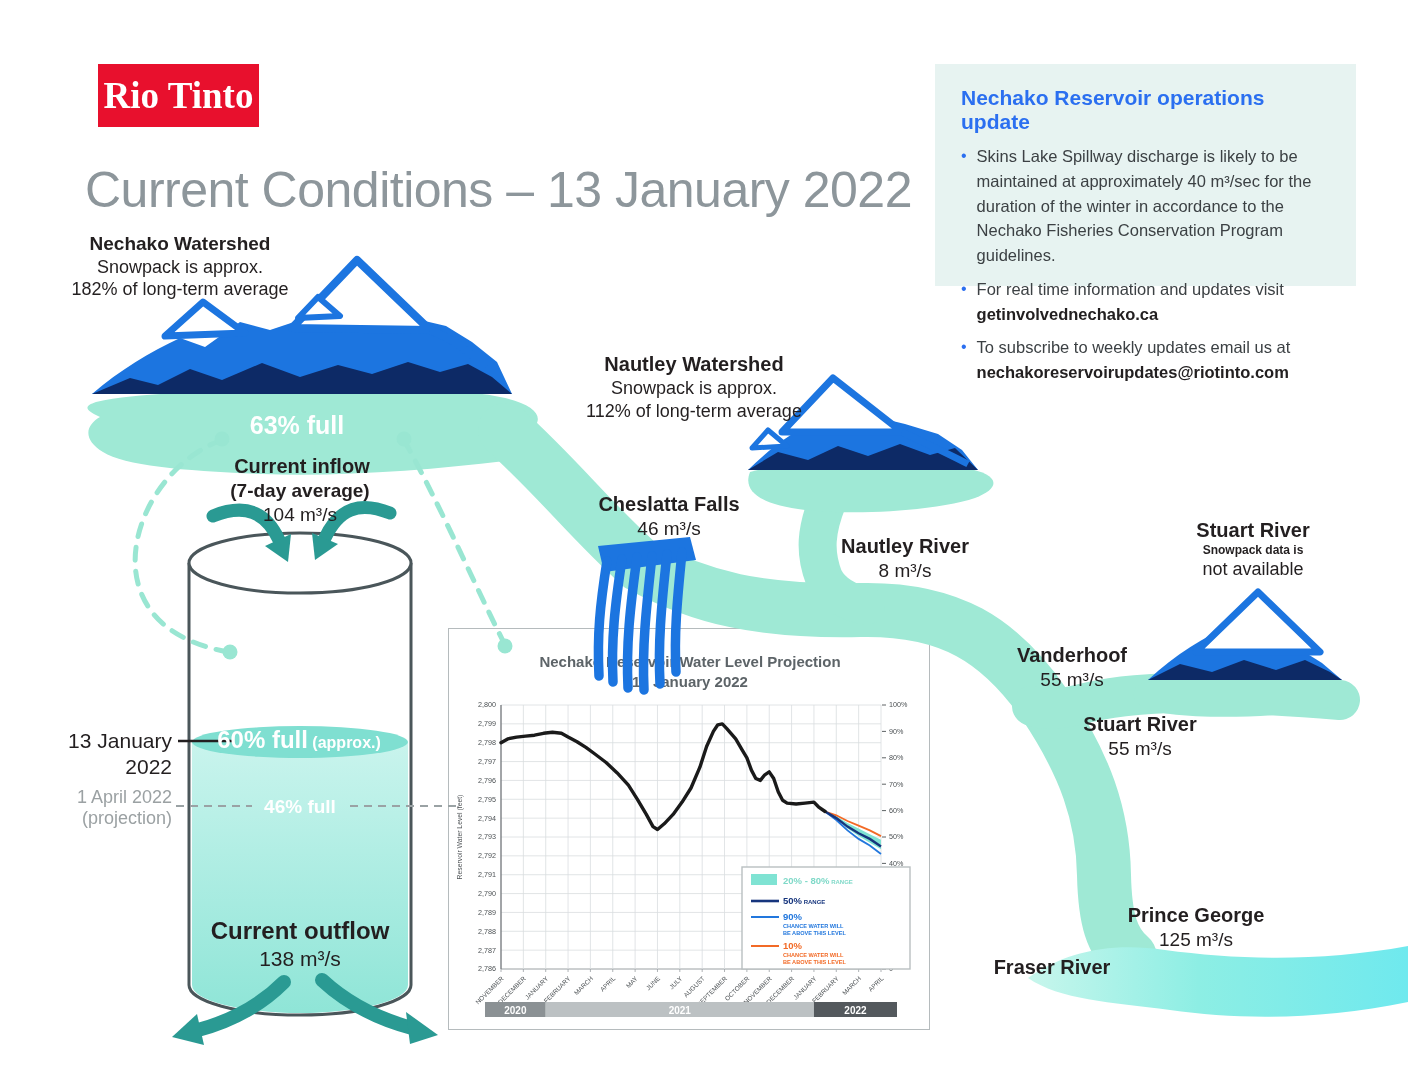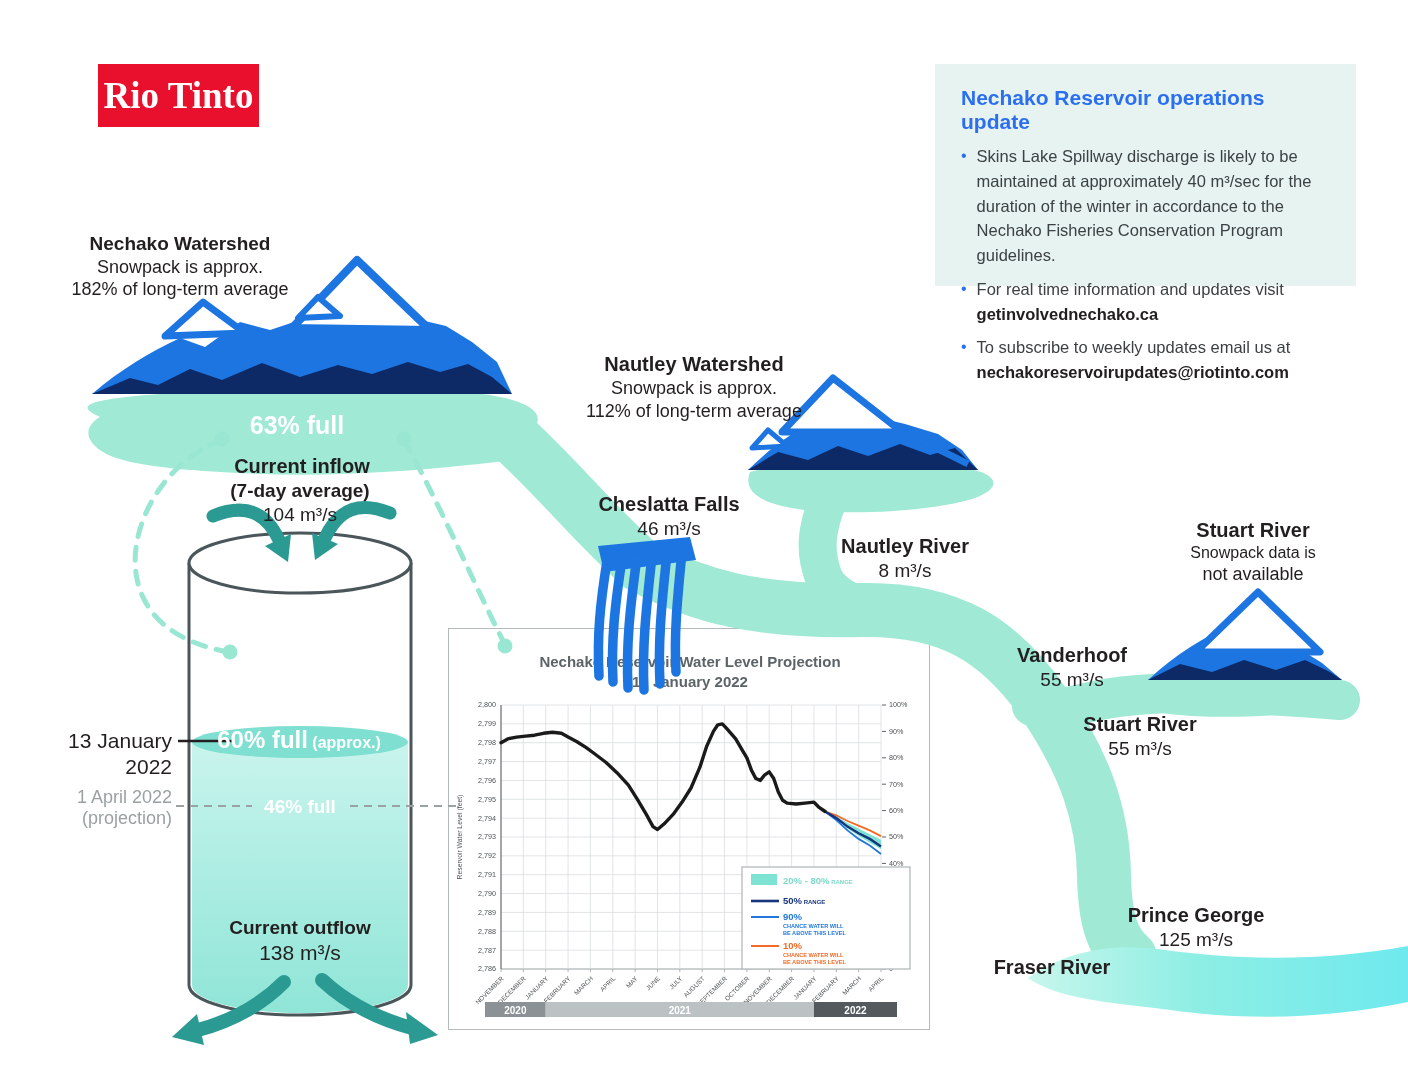--- a/index.html
+++ b/index.html
@@ -268,20 +268,21 @@
       <circle cx="222" cy="439" r="7.5" stroke="none" style="fill:var(--dashteal,#99e6d2)"></circle>
       <circle cx="230" cy="652" r="7.5" stroke="none" style="fill:var(--dashteal,#99e6d2)"></circle>
       <circle cx="404" cy="439" r="7.5" stroke="none" style="fill:var(--dashteal,#99e6d2)"></circle>
       <circle cx="505" cy="646" r="7.5" stroke="none" style="fill:var(--dashteal,#99e6d2)"></circle>
     </g>
   </svg>
 
   <div id="logo" class="abs">
     <span>Rio Tinto</span>
   </div>
+  <div id="page-title" class="abs">Current Conditions – 13 January 2022</div>
 
   <div id="panel" class="abs">
     <h2>Nechako Reservoir operations update</h2>
     <div class="bullet">
       <span class="dot">•</span>
       <span class="btext"><span>Skins Lake Spillway discharge is likely to be maintained at approximately 40 m³/sec for the duration of the winter in accordance to the Nechako Fisheries Conservation Program guidelines.</span><span class="bb"></span></span>
     </div>
     <div class="bullet">
       <span class="dot">•</span>
       <span class="btext"><span>For real time information and updates visit </span><span class="bb">getinvolvednechako.ca</span></span>
@@ -313,21 +314,21 @@
   </div>
 
   <div class="abs rt lbl gray" style="left:30px;top:787px;width:142px;font-size:18px;line-height:1.15;">
     <div>1 April 2022</div>
     <div>(projection)</div>
   </div>
 
   <div class="abs ctr lbl white b" style="left:300px;top:795px;font-size:19px;">46% full</div>
 
   <div class="abs ctr lbl" style="left:300px;top:916px;">
-    <div class="b" style="font-size:19px;">Current outflow</div>
+    <div class="b" style="font-size:24px;">Current outflow</div>
     <div style="font-size:21px;">138 m³/s</div>
   </div>
 
   <div class="abs ctr lbl" style="left:669px;top:492px;">
     <div class="b" style="font-size:20px;">Cheslatta Falls</div>
     <div style="font-size:19px;">46 m³/s</div>
   </div>
 
   <div class="abs ctr lbl" style="left:694px;top:352px;">
     <div class="b" style="font-size:20px;">Nautley Watershed</div>
@@ -335,21 +336,21 @@
     <div style="font-size:18px;">112% of long-term average</div>
   </div>
 
   <div class="abs ctr lbl" style="left:905px;top:518px;">
     <div class="b" style="font-size:20px;margin-top:16px;">Nautley River</div>
     <div style="font-size:19px;">8 m³/s</div>
   </div>
 
   <div class="abs ctr lbl" style="left:1253px;top:518px;">
     <div class="b" style="font-size:20px;">Stuart River</div>
-    <div style="font-size:16px;">Snowpack data is</div>
+    <div style="font-size:12px;font-weight:bold;">Snowpack data is</div>
     <div style="font-size:18px;">not available</div>
   </div>
 
   <div class="abs ctr lbl" style="left:1072px;top:643px;">
     <div class="b" style="font-size:20px;">Vanderhoof</div>
     <div style="font-size:19px;">55 m³/s</div>
   </div>
 
   <div class="abs ctr lbl" style="left:1140px;top:712px;">
     <div class="b" style="font-size:20px;">Stuart River</div>

